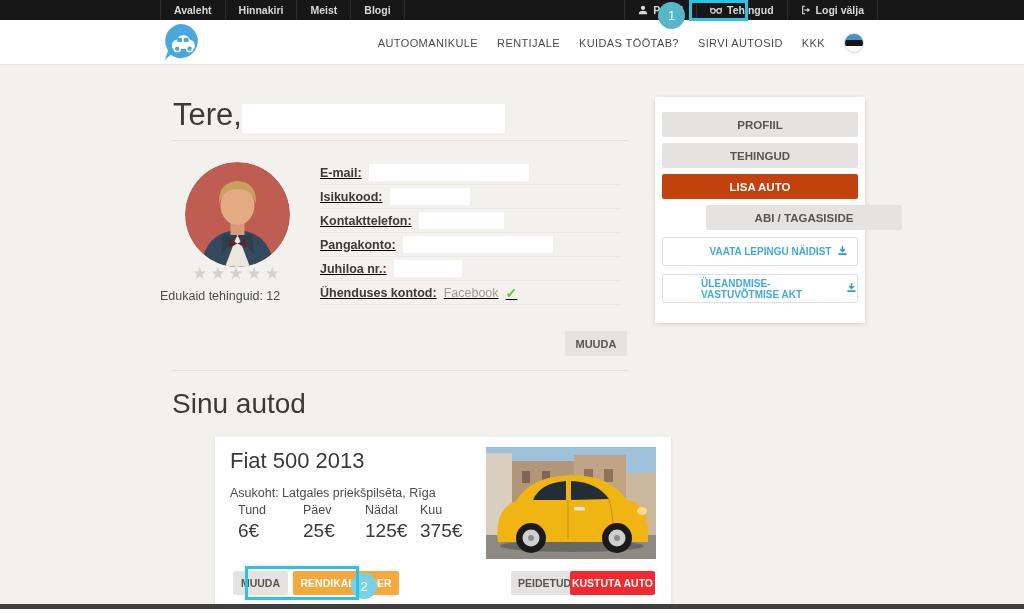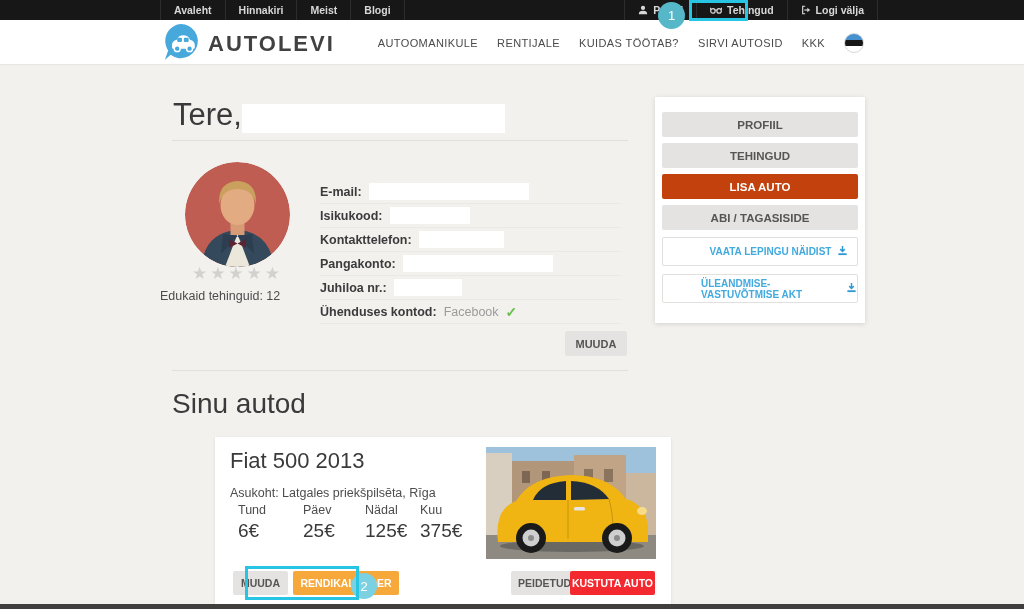--- a/index.html
+++ b/index.html
@@ -28,21 +28,21 @@
   .greeting { position:absolute; left:173px; top:97px; font-size:31px; color:#3a3a3a; }
   .name-redaction { position:absolute; left:242px; top:104px; width:263px; height:29px; background:#ffffff; }
   .rule { position:absolute; left:172px; width:456px; border-top:1px solid #e2e0dd; }
   .rule1 { top:140px; } .rule2 { top:370px; }
 
   
   .avatar { position:absolute; left:185px; top:162px; width:105px; height:105px; border-radius:50%; overflow:hidden; }
   .stars { position:absolute; left:172px; top:263px; width:131px; text-align:center; font-size:17px; color:#d3d1cf; letter-spacing:3px; }
   .success { position:absolute; left:160px; top:289px; width:155px; font-size:12.5px; color:#4c4c4c; }
 
-  .pform { position:absolute; left:320px; top:180px; width:301px; }
+  .pform { position:absolute; left:320px; top:161px; width:301px;text-decoration:underline; }
   .frow { height:24px; display:flex; align-items:center; border-bottom:1px solid #ebe9e6; }
   .flabel { font-size:12.5px; font-weight:bold; color:#3b3b3b; margin-right:7px; white-space:nowrap; }
   .redact { background:#ffffff; height:17px; }
   .fvalue { font-size:12.5px; color:#9b9b9b; }
   .fcheck { color:#67bf4d; font-size:14px; font-weight:bold; margin-left:7px; }
 
   .btn { display:flex; align-items:center; justify-content:center; border-radius:2px; font-weight:bold; cursor:pointer; }
   .btn-gray { background:#e4e3e1; color:#555555; }
   .muuda-btn { position:absolute; left:565px; top:331px; width:62px; height:25px; font-size:11px; }
 
@@ -58,21 +58,21 @@
   .car-photo { position:absolute; left:271px; top:10px; width:170px; height:112px; }
   .card-btn { position:absolute; top:134px; height:24px; font-size:10.5px; }
   .btn-muuda2 { left:18px; width:55px; }
   .btn-rendi { left:78px; width:106px; background:#f6a83a; color:#ffffff; }
   .btn-peidetud { left:296px; width:67px; }
   .btn-kustuta { left:355px; width:85px; background:#f3292f; color:#ffffff; }
 
   
   .sidebar { position:absolute; left:655px; top:97px; width:210px; height:226px; background:#ffffff; box-shadow:0 1px 5px rgba(0,0,0,0.13); }
   .sb-btn { position:absolute; left:7px; width:196px; height:25px; font-size:11.5px; }
-  .sb1{top:15px;} .sb2{top:46px;} .sb3{top:77px;} .sb4{top:108px;}
+  .sb1{top:15px;} .sb2{top:46px;} .sb3{top:77px;} .sb4{top:108px;margin-left:44px;}
   .sb-green { background:#c2410c; color:#ffffff; }
   .sb-outline { position:absolute; left:7px; width:196px; height:29px; background:#ffffff; border:1px solid #e2e0dd; color:#42aade; font-size:10px; font-weight:bold; display:flex; align-items:center; justify-content:center; gap:6px; border-radius:2px; cursor:pointer;padding-left:38px; }
   .sb5{top:140px;} .sb6{top:177px;}
 
   
   .ann-box { position:absolute; border:3px solid #27c4e4; z-index:6; pointer-events:none; }
   .ann-box1 { left:689px; top:0px; width:59px; height:21px; }
   .ann-box2 { left:245px; top:566px; width:114px; height:34px; }
   .ann-badge { position:absolute; border-radius:50%; color:#ffffff; display:flex; align-items:center; justify-content:center; font-size:13px; z-index:5; }
   .ann-badge1 { left:658px; top:2px; width:27px; height:27px; background:#56b7c9; }
@@ -138,21 +138,20 @@
       <span>
         <svg width="38" height="38" viewBox="0 0 40 40">
           <path d="M20,1 A18,18 0 1 1 9,33.5 L3,39 L6.5,29 A18,18 0 0 1 20,1 Z" fill="#47a8dc"></path>
           <path d="M10.5,23.5 q0,-5 5,-6 q2,-4.5 7,-4.5 q5,0 7,4.5 q5,1 5,6 l0,2 q0,1.6 -1.6,1.6 l-20.8,0 q-1.6,0 -1.6,-1.6 Z" fill="#ffffff"></path>
           <rect x="16" y="15.5" width="5" height="4.5" rx="1" fill="#47a8dc"></rect>
           <rect x="23" y="15.5" width="5" height="4.5" rx="1" fill="#47a8dc"></rect>
           <circle cx="16" cy="27" r="3.1" fill="#47a8dc" stroke="#ffffff" stroke-width="1.6"></circle>
           <circle cx="29" cy="27" r="3.1" fill="#47a8dc" stroke="#ffffff" stroke-width="1.6"></circle>
         </svg>
       </span>
-      <span class="logo-text">AUTOLEVI</span>
     </div>
     <div class="main-nav">
       <span class="nav-link">AUTOOMANIKULE</span>
       <span class="nav-link">RENTIJALE</span>
       <span class="nav-link">KUIDAS TÖÖTAB?</span>
       <span class="nav-link">SIRVI AUTOSID</span>
       <span class="nav-link">KKK</span>
       <span class="flag"></span>
     </div>
   </div>

